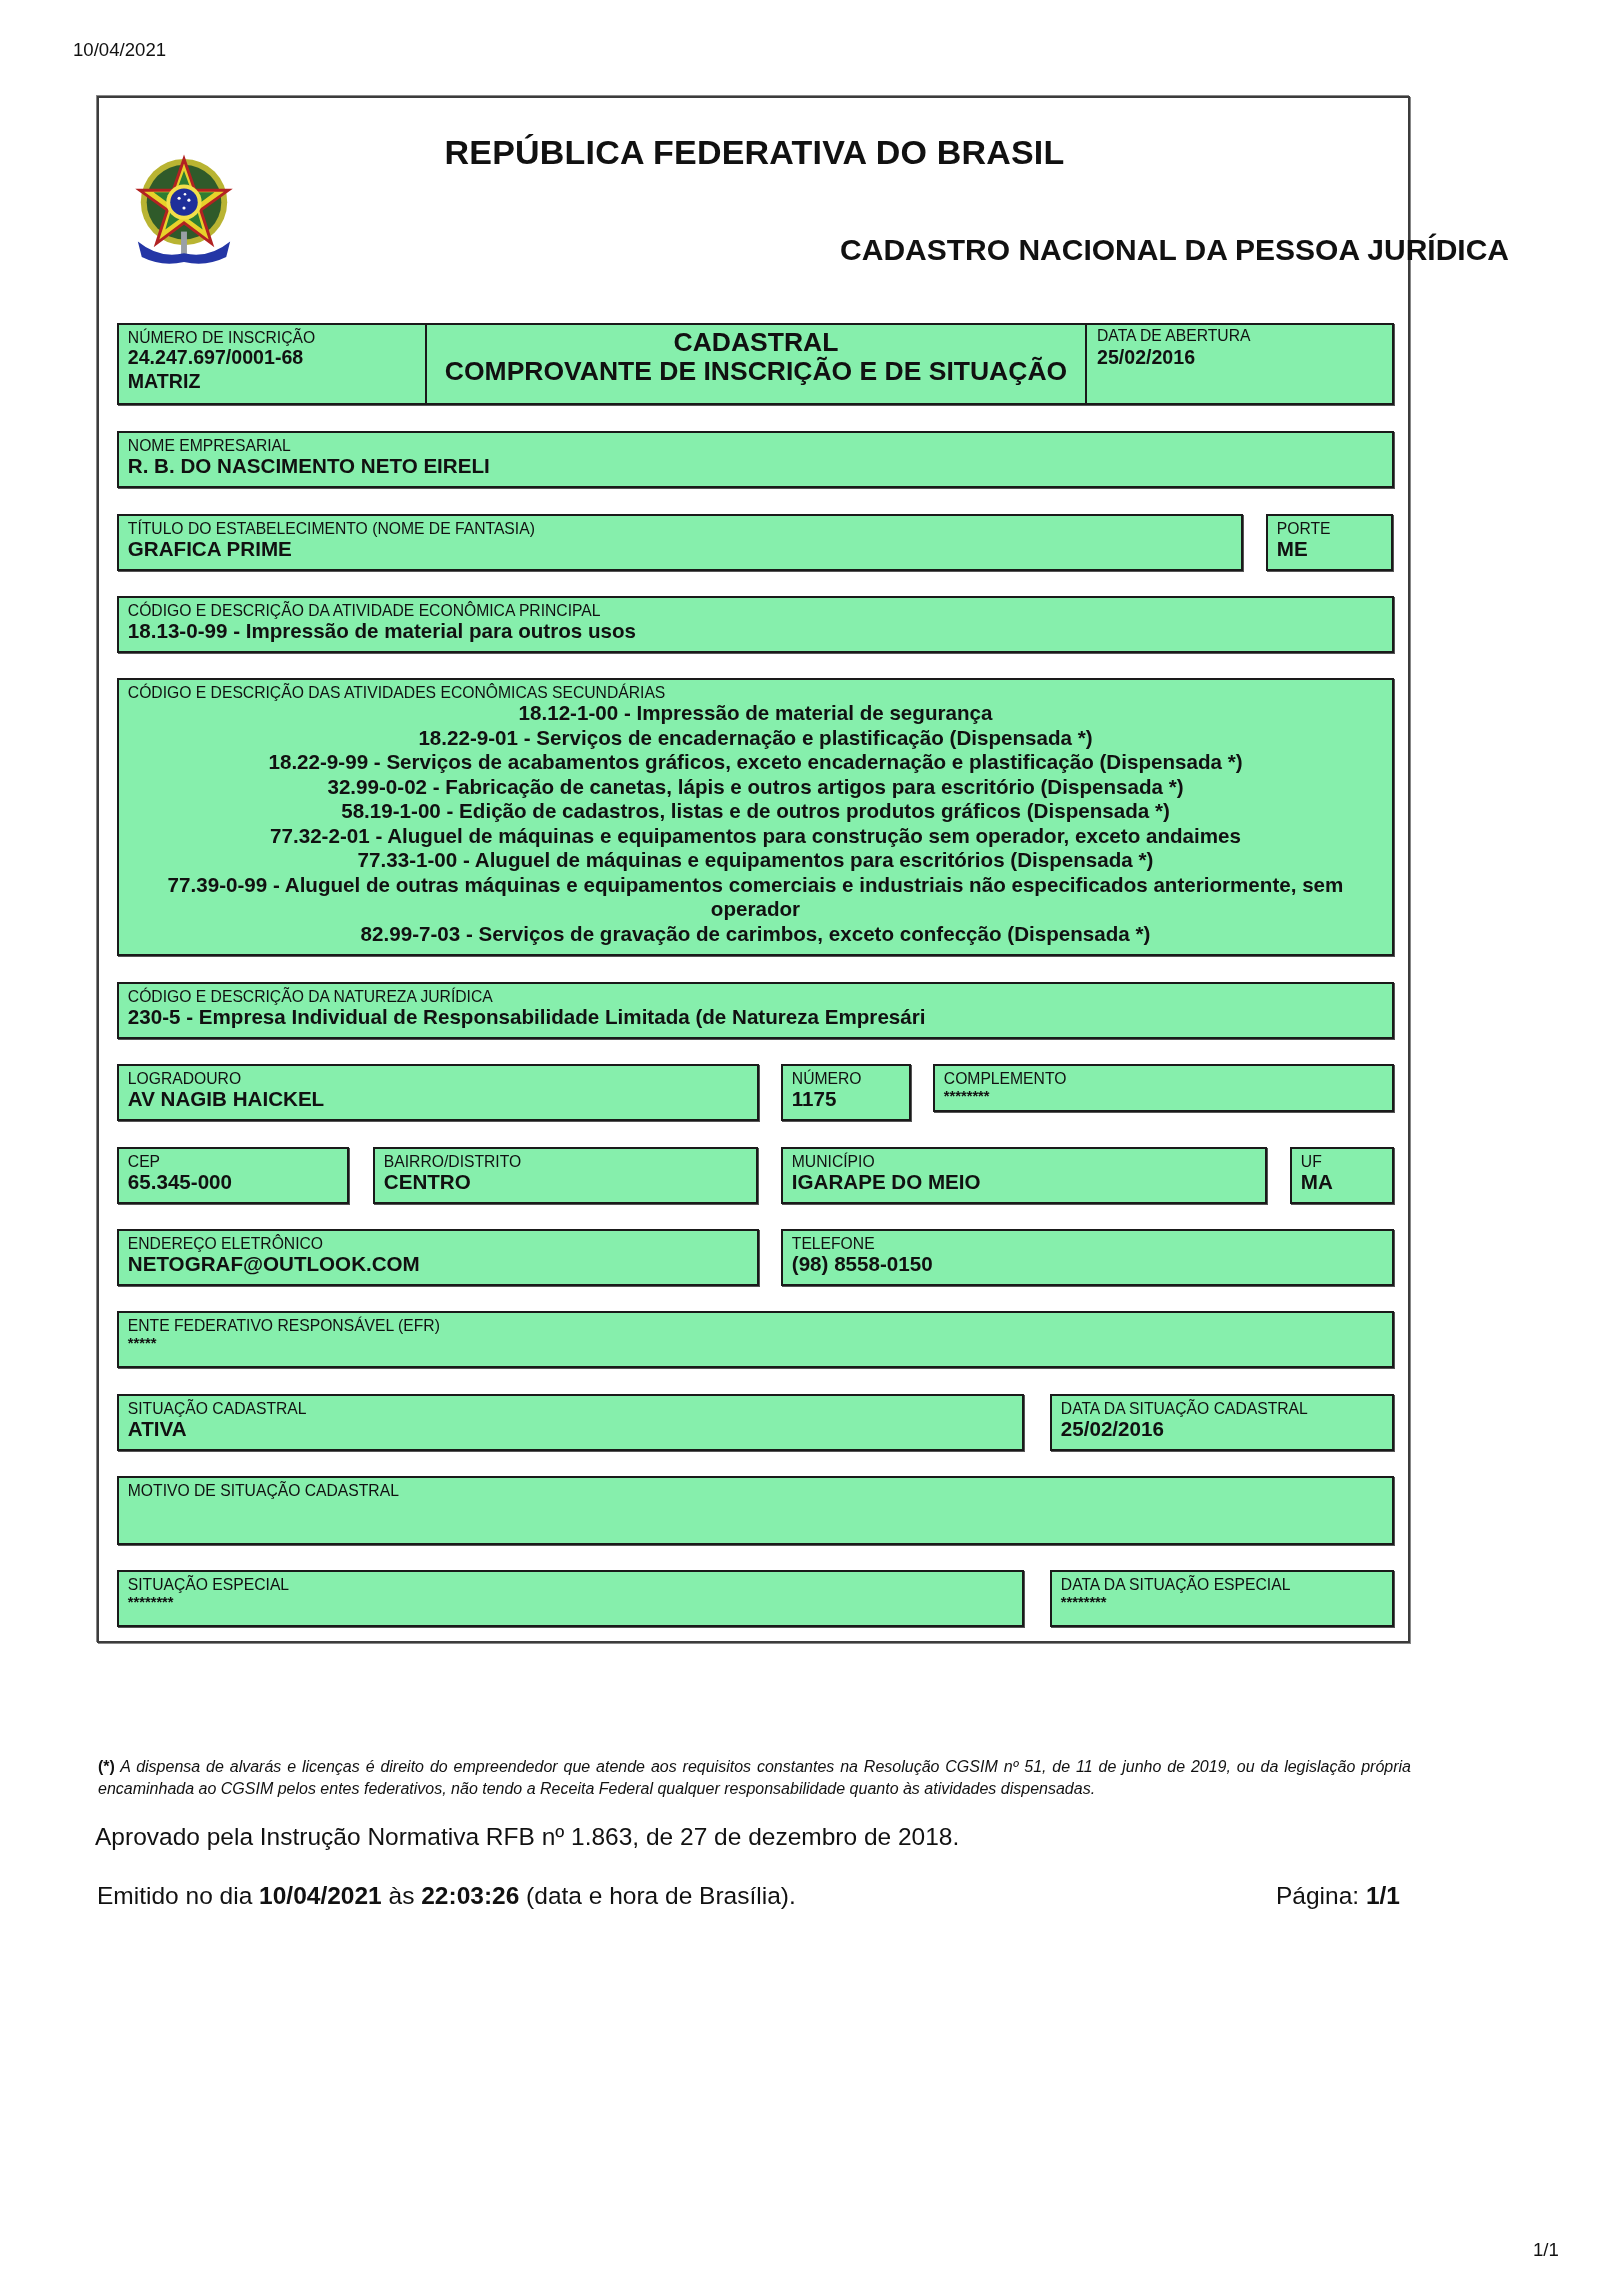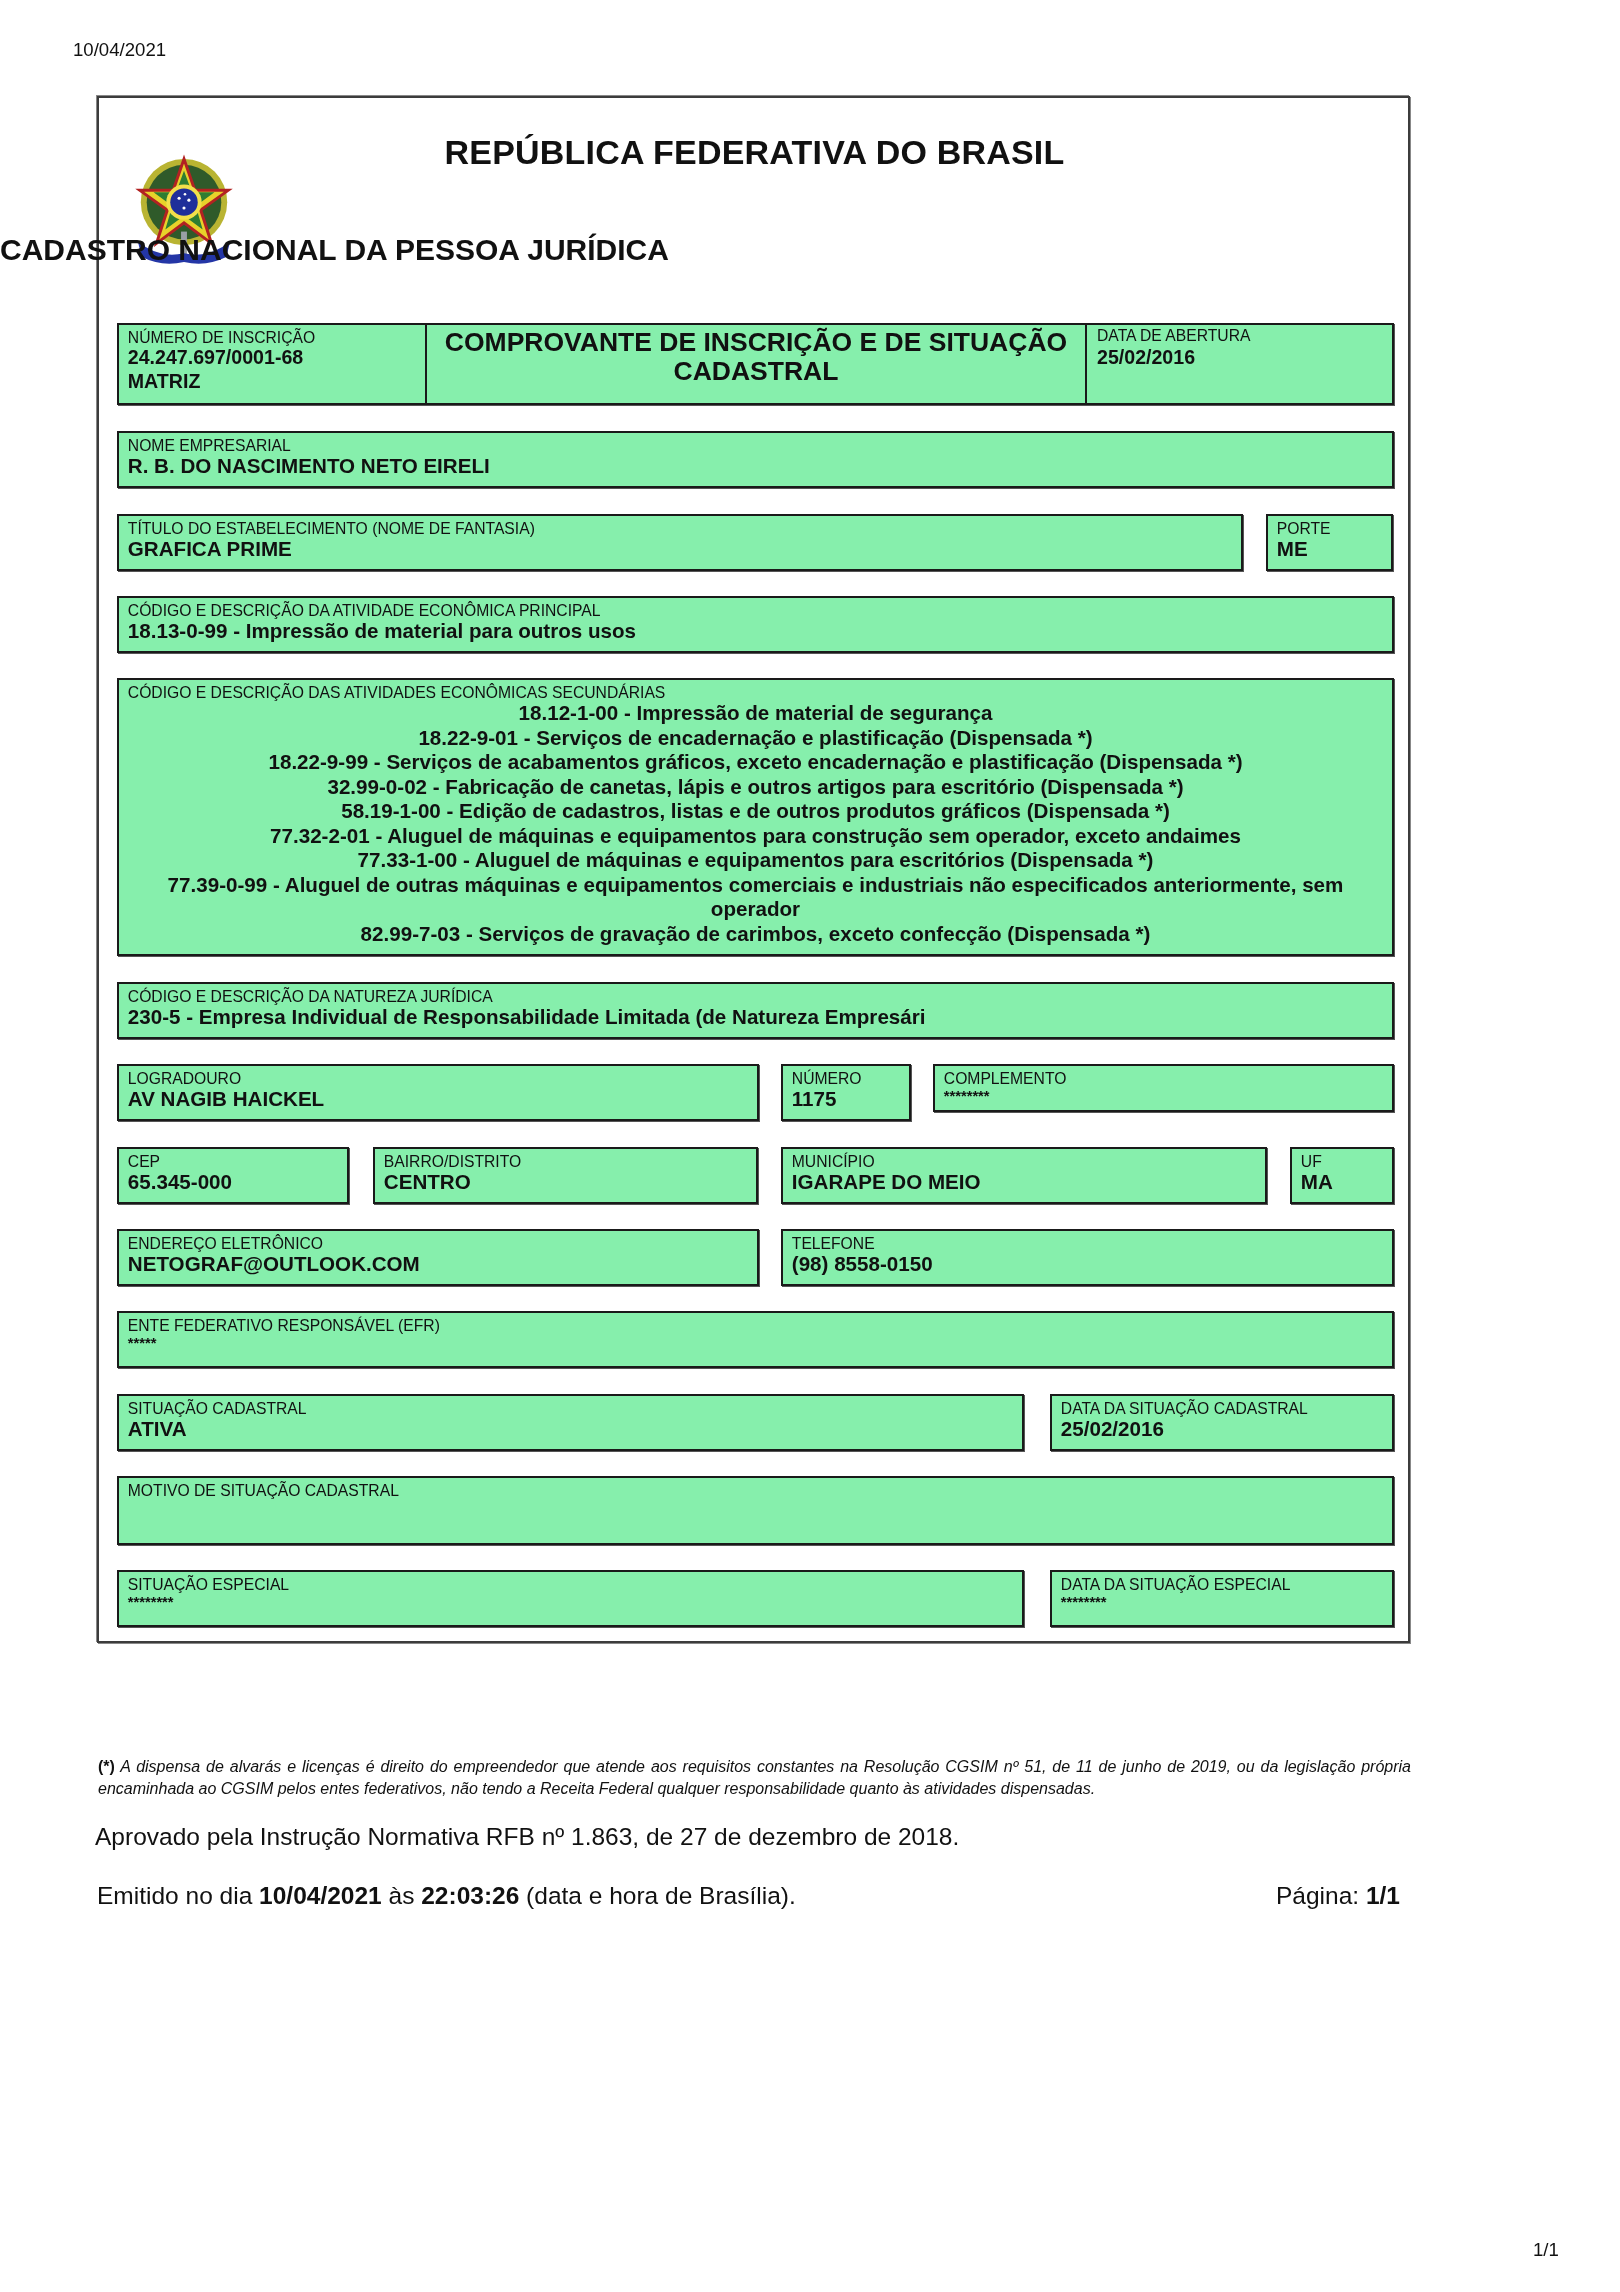--- a/index.html
+++ b/index.html
@@ -3,21 +3,21 @@
 <meta charset="utf-8">
 <style>
   html, body { margin:0; padding:0; background:#ffffff; }
   body { width:1620px; height:2293px; position:relative; font-family:"Liberation Sans", sans-serif; color:#111; overflow:hidden; }
   .abs { position:absolute; }
   .print-date { left:73px; top:39px; font-size:18.6px; }
   .page-count { left:1533px; top:2239px; font-size:18.6px; }
   .frame { left:97px; top:96px; width:1313px; height:1547px; border:2.9px solid #3c3c3c; box-shadow: 1px 1px 0 #888, -1px -1px 0 #888; box-sizing:border-box; background:#fff; }
   .emblem { left:130px; top:151px; width:108px; height:116px; }
   .title1 { left:0; width:1509px; top:133px; text-align:center; font-size:34px; font-weight:bold; letter-spacing:0.2px; }
-  .title2 { left:0; width:1509px; top:233px; text-align:left; font-size:30px; font-weight:bold; }
+  .title2 { left:0; width:1509px; top:233px; text-align:right; font-size:30px; font-weight:bold; }
   .box { position:absolute; border:2px solid #1a1a1a; box-sizing:border-box; padding:3.9px 8.8px; background:#86efac; box-shadow: 1px 1px 0 #555; }
   .lbl { display:block; font-size:15.7px; line-height:17.6px; color:#111; text-transform:uppercase; }
   .val { display:block; font-size:20.6px; font-weight:bold; line-height:24.5px; }
   .val-sm { display:block; font-size:14.7px; font-weight:bold; line-height:19.6px; }
   .mid-title { position:absolute; left:425px; top:324px; width:662px; height:80px; border-left:2px solid #1a1a1a; border-right:2px solid #1a1a1a; text-align:center; font-size:26.5px; font-weight:bold; line-height:29px; padding-top:3.9px; box-sizing:border-box; }
   .sec-list { list-style:none; margin:0; padding:0; }
   .sec-list li { font-size:20.6px; font-weight:bold; line-height:24.5px;text-align:center; }
   .footnote { left:98px; top:1756px; width:1313px; font-size:16px; font-style:italic; line-height:21.6px; text-align:justify; }
   .footnote b { font-style:normal; }
   .approved { left:95px; top:1823px; font-size:24.5px; }
@@ -48,22 +48,22 @@
 
 <div class="abs title1">REPÚBLICA FEDERATIVA DO BRASIL</div>
 <div class="abs title2">CADASTRO NACIONAL DA PESSOA JURÍDICA</div>
 
 <div class="box" style="left:117px; top:323px; width:1277px; height:82px;">
   <span class="lbl">NÚMERO DE INSCRIÇÃO</span>
   <span class="val" style="font-size:19.6px;line-height:23.5px;">24.247.697/0001-68</span>
   <span class="val" style="font-size:19.6px;line-height:23.5px;">MATRIZ</span>
 </div>
 <div class="mid-title">
+  <div>CADASTRAL</div>
   <div>COMPROVANTE DE INSCRIÇÃO E DE SITUAÇÃO</div>
-  <div>CADASTRAL</div>
 </div>
 <div class="abs" style="left:1097px; top:327px;">
   <span class="lbl">DATA DE ABERTURA</span>
   <span class="val" style="font-size:19.6px;">25/02/2016</span>
 </div>
 
 <div class="box" style="left:117px; top:431px; width:1277px; height:57px;">
   <span class="lbl">NOME EMPRESARIAL</span>
   <span class="val">R. B. DO NASCIMENTO NETO EIRELI</span>
 </div>

